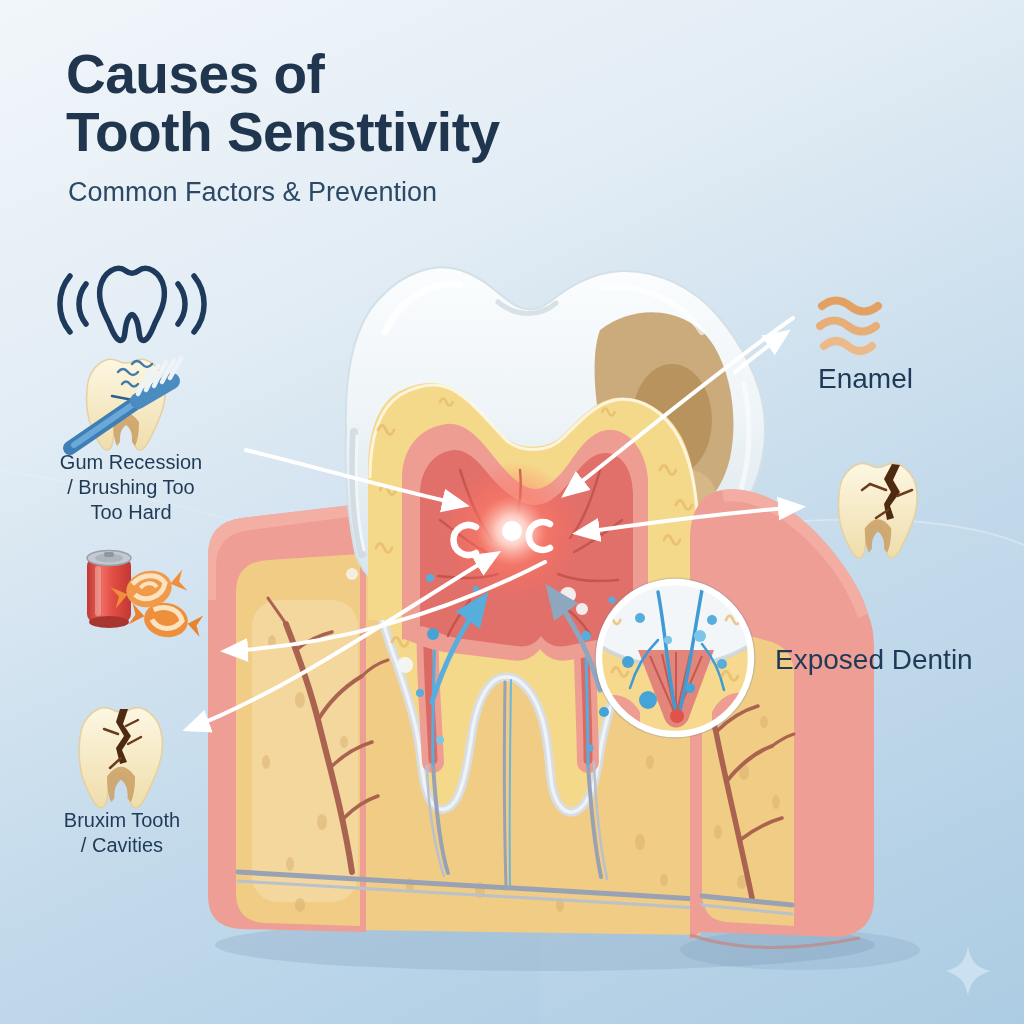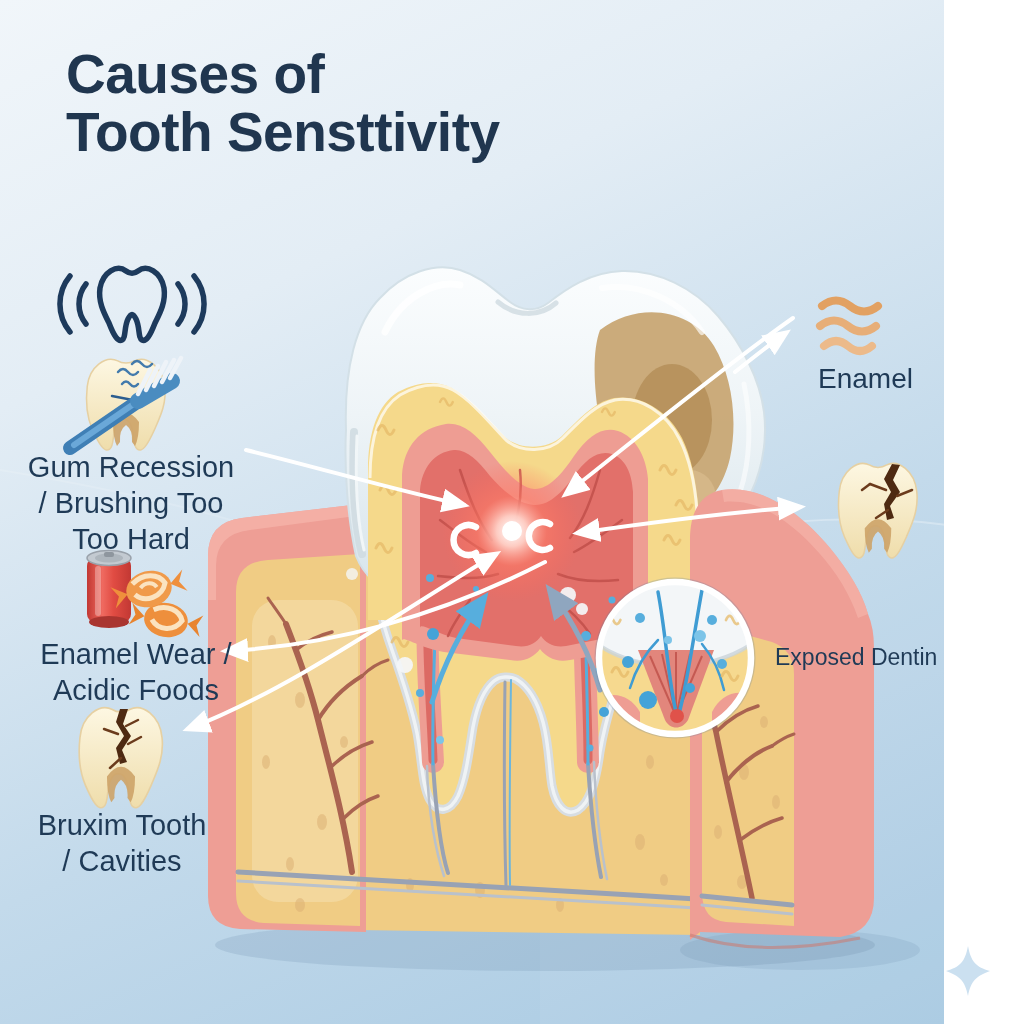--- a/index.html
+++ b/index.html
@@ -1,38 +1,38 @@
 <!DOCTYPE html>
 <html style="--title_text: #20364f; --subtitle_text: #2b4866; --label_text: #1f3a56; --bg_top: #f1f6fa; --bg_bottom: #a7c9e2; --gum_pink: #ee9e95; --bone_yellow: #f0cc84; --bone_inner: #f3d89e; --dentin_yellow: #f5d98b; --pulp_salmon: #ee9d93; --pulp_red: #e2706a; --vessel_red: #c2504b; --vessel_brown: #aa6350; --nerve_blue: #57aedd; --nerve_gray: #98a2b4; --enamel_glass: #eef4f7; --decay_tan: #c8a774; --glow_red: #ff5a4d; --can_red: #d8403a; --candy_orange: #ef8f3c; --wave_sand: #e7ae78; --navy_icon: #1d3a5c; --sparkle_blue: #cbe0f0; --arrow_white: #ffffff;"><head>
 <meta charset="utf-8">
 <style>
   html,body{margin:0;padding:0;}
   body{
     width:1024px;height:1024px;overflow:hidden;
     font-family:"Liberation Sans","DejaVu Sans",sans-serif;
   }
   #stage{
-    position:relative;width:944px;height:1024px;
+    position:relative;width:1024px;height:1024px;
     background:linear-gradient(155deg,#f1f6fa 0%,#e3edf5 28%,#c3daeb 62%,#a7c9e2 100%);
   }
   #artwork{position:absolute;left:0;top:0;width:1024px;height:1024px;}
   .txt{position:absolute;white-space:pre-line;color:var(--label_text,#1f3a56);}
   .title{
     left:66px;top:46px;font-size:55px;font-weight:700;line-height:1.05;
     letter-spacing:-0.5px;color:var(--title_text,#20364f);
   }
   .subtitle{left:68px;top:177px;font-size:27px;color:var(--subtitle_text,#2b4866);}
-  .lbl{font-size:29px;line-height:1.24;}
+  .lbl{font-size:20px;line-height:1.24;}
   .lbl.center{transform:translateX(-50%);text-align:center;}
   .lbl-gum{left:131px;top:450px;}
   .lbl-wear{left:136px;top:637px;}
   .lbl-crack{left:122px;top:808px;}
   .lbl-enamel{left:818px;top:362px;font-size:28px;text-align:center;}
   .lbl-grind{left:897px;top:550px;}
-  .lbl-dentin{left:775px;top:643px;font-size:23px;}
+  .lbl-dentin{left:775px;top:643px;font-size:28px;}
 </style>
 </head>
 <body>
 
 <div id="stage">
 
 <svg id="artwork" viewBox="0 0 1024 1024">
   <defs>
     <linearGradient id="glassGrad" x1="0" y1="0" x2="0" y2="1">
       <stop offset="0" stop-color="#fbfdfe"></stop>
@@ -375,23 +375,22 @@
     <path d="M822,306 q14,-11 28,0 q14,11 28,0" stroke="#e2a162"></path>
     <path d="M820,326 q14,-11 28,0 q14,11 28,0" stroke="#e7ae78"></path>
     <path d="M824,346 q12,-10 24,0 q12,10 24,0" stroke="#ecba8a"></path>
   </g>
 
   <path fill="#cbe0f0" d="M968,946 C971,962 976,967 990,971 C976,976 971,981 968,996 C965,981 960,976 946,971 C960,967 965,962 968,946 Z"></path>
 </svg>
 
   <div class="txt title"><span>Causes of</span>
 <span>Tooth Sensttivity</span></div>
+  <div class="txt subtitle">Common Factors &amp; Prevention</div>
 
   <div class="txt lbl center lbl-gum">Gum Recession
 / Brushing Too
 Too Hard</div>
-  <div class="txt lbl center lbl-wear">Enamel Wear /
-Acidic Foods</div>
   <div class="txt lbl center lbl-crack">Bruxim Tooth
 / Cavities</div>
   <div class="txt lbl lbl-enamel">Enamel</div>
   <div class="txt lbl lbl-dentin">Exposed Dentin</div>
 </div>
 
 </body></html>

